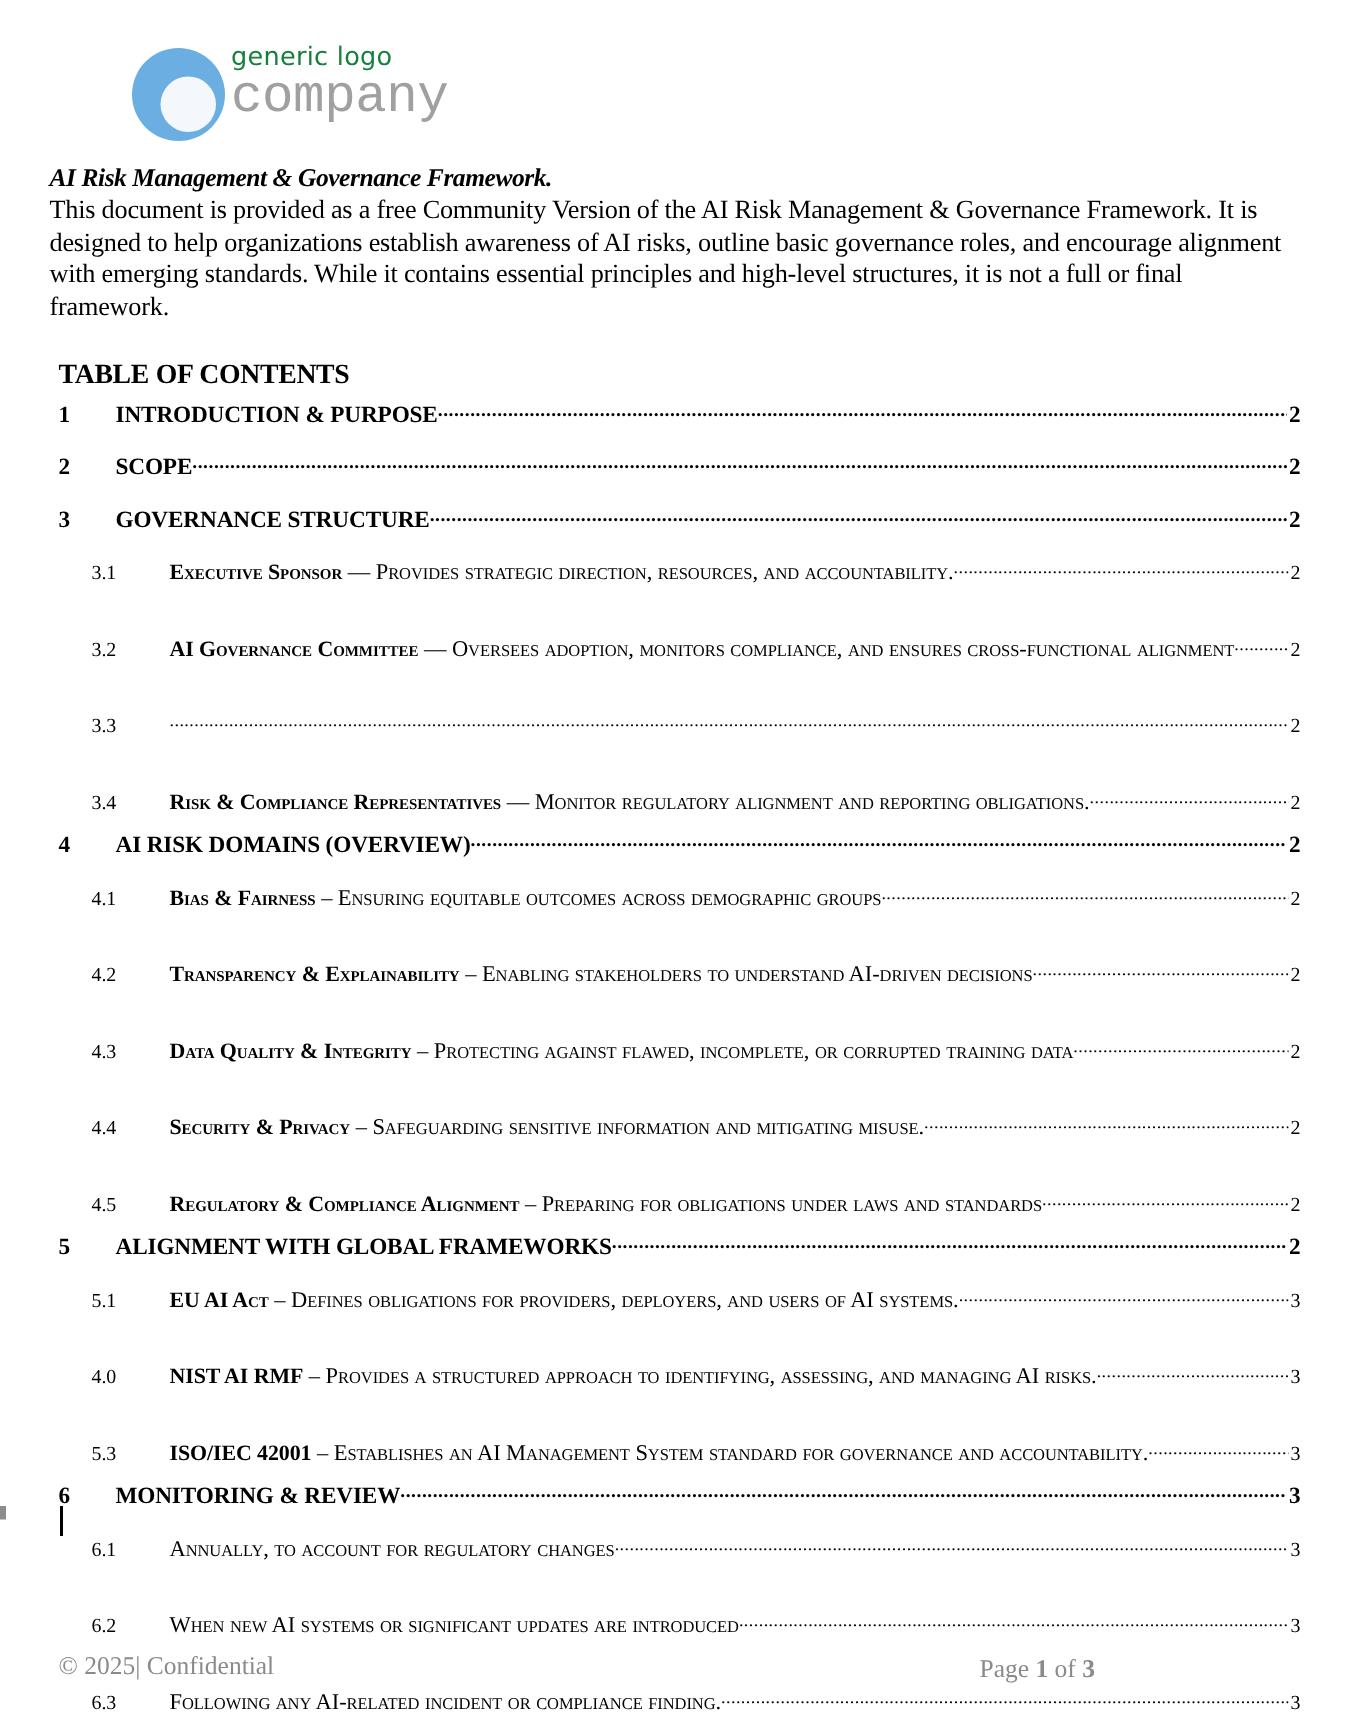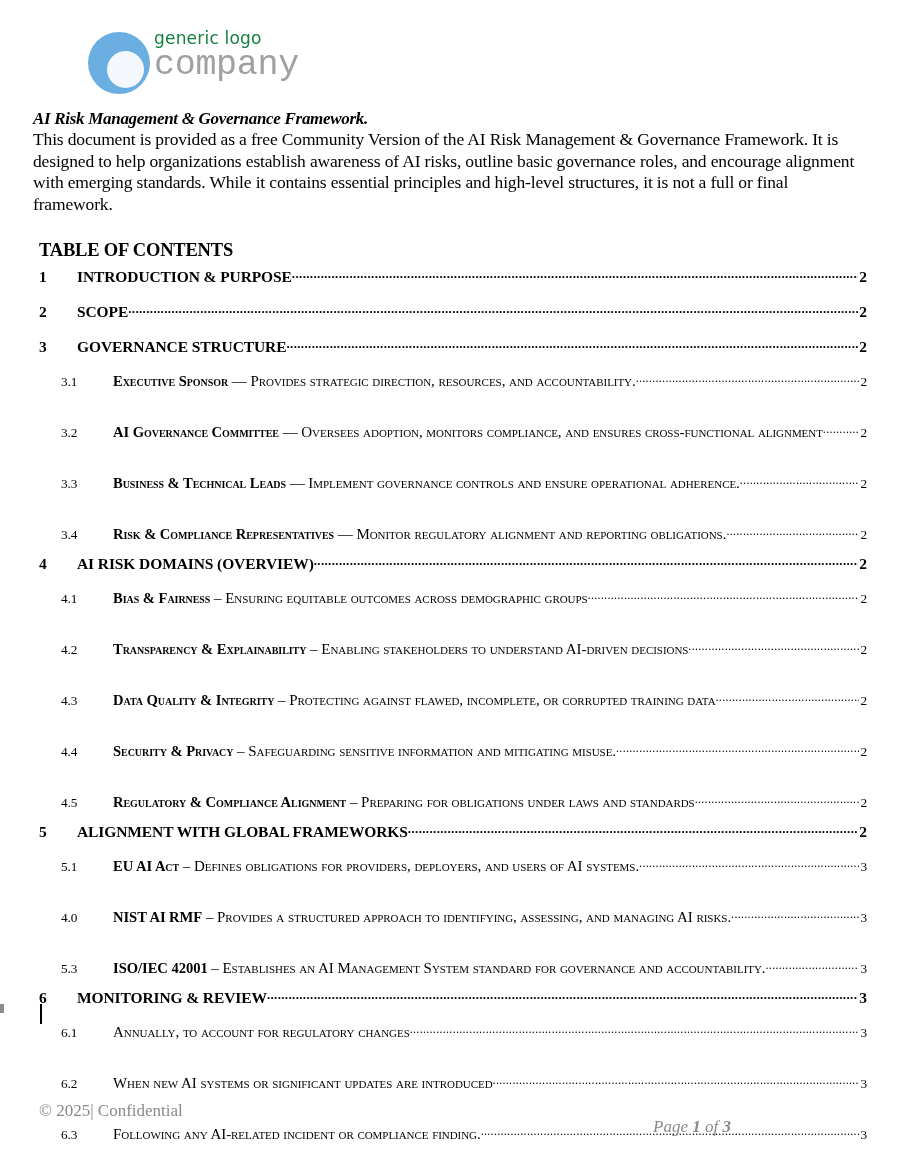--- a/index.html
+++ b/index.html
@@ -207,22 +207,21 @@
     line-height: 21px;
   }
   #footer .left {
     position: absolute;
     left: 0;
     top: 0;
   }
   #footer .right {
     position: absolute;
     left: 614px;
-    top: 16px;
-    font-style: italic;
+    top: 2px;
   }
   #footer b { font-weight: bold; }
 </style>
 </head>
 <body>
 
 <div id="logo-block">
   <div id="logo-mark">
     <div class="outer"></div>
     <div class="inner"></div>
@@ -265,21 +264,20 @@
       <span class="toc-page">2</span>
     </div>
     <div class="toc-row lvl2">
       <span class="toc-num">3.2</span>
       <span class="toc-label"><span class="sc-bold">AI Governance Committee</span><span class="sc-plain"> — Oversees adoption, monitors compliance, and ensures cross-functional alignment</span></span>
       <span class="toc-dots"></span>
       <span class="toc-page">2</span>
     </div>
     <div class="toc-row lvl2">
       <span class="toc-num">3.3</span>
-      <span class="toc-label"><span class="sc-bold">Business &amp; Technical Leads</span><span class="sc-plain"> — Implement governance controls and ensure operational adherence.</span></span>
       <span class="toc-dots"></span>
       <span class="toc-page">2</span>
     </div>
     <div class="toc-row lvl2">
       <span class="toc-num">3.4</span>
       <span class="toc-label"><span class="sc-bold">Risk &amp; Compliance Representatives</span><span class="sc-plain"> — Monitor regulatory alignment and reporting obligations. </span></span>
       <span class="toc-dots"></span>
       <span class="toc-page">2</span>
     </div>
     <div class="toc-row lvl1 gap-top-lvl1">

